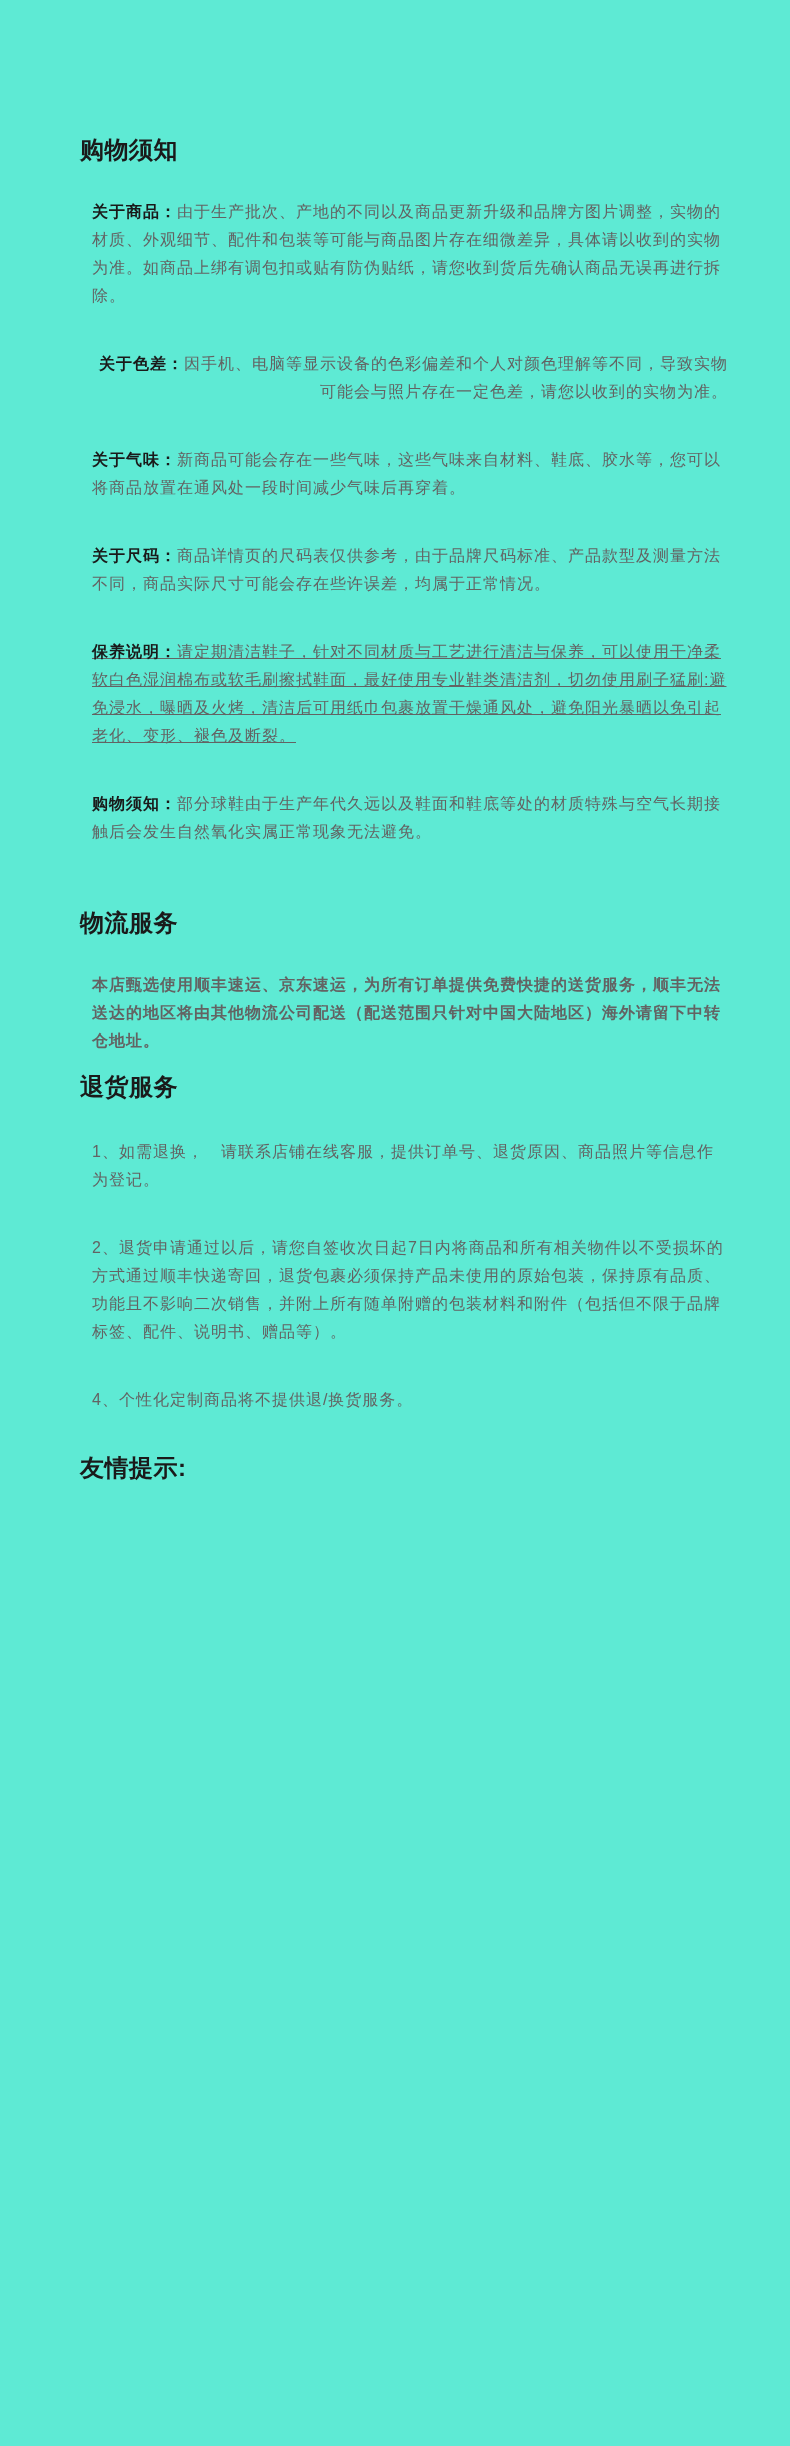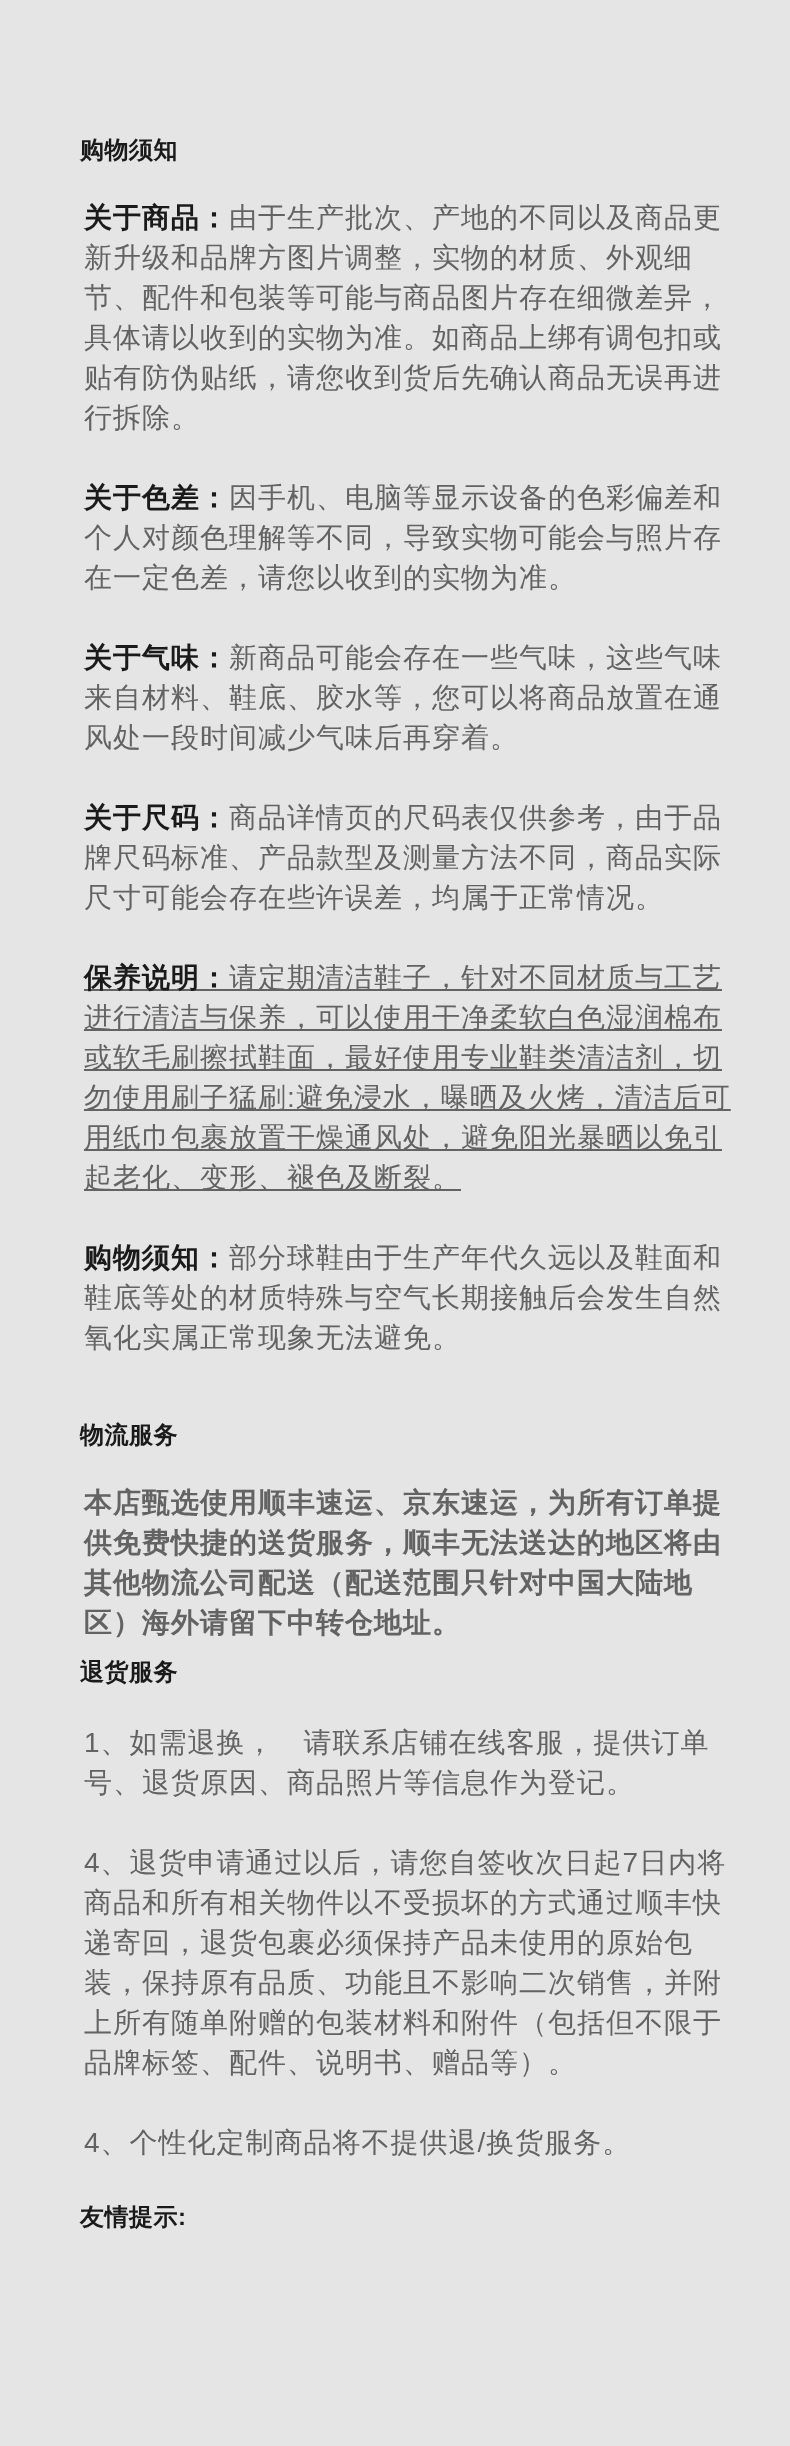--- a/index.html
+++ b/index.html
@@ -8,47 +8,47 @@
     height: 2446px;
     background: #ffffff;
     font-family: "Liberation Sans", sans-serif;
   }
   .page {
     box-sizing: border-box;
     width: 790px;
     height: 2446px;
     padding: 0 50px 0 80px;
     overflow: hidden;
-    background: #e5e5e5;
+    background: #5eead4;
   }
   .sec-title {
     font-size: 24px;
     font-weight: 700;
     color: #1a1a1a;
     line-height: 40px;
     letter-spacing: 0.5px;
     margin: 0;
   }
   .para {
-    font-size: 28px;
-    line-height: 40px;
+    font-size: 16px;
+    line-height: 28px;
     color: #636363;
     letter-spacing: 1px;
-    margin: 4px;
+    margin: 12px;
     word-break: break-all;
     text-align: left;
   }
   .lead {
     font-weight: 700;
     color: #1a1a1a;
   }
   
   [data-name="section-title-shopping-notice"] { margin-top: 130px; }
   [data-name="para-about-product"]            { margin-top: 28px; }
-  [data-name="para-about-color"]              { margin-top: 40px; }
+  [data-name="para-about-color"]              { margin-top: 40px; text-align: right; }
   [data-name="para-about-smell"]              { margin-top: 40px; }
   [data-name="para-about-size"]               { margin-top: 40px; }
   [data-name="para-care"]                     { margin-top: 40px; text-decoration: underline; }
   [data-name="para-oxidation"]                { margin-top: 40px; }
   [data-name="section-title-logistics"]       { margin-top: 57px; }
   [data-name="para-logistics"]                { margin-top: 28px; font-weight: bold; }
   [data-name="section-title-returns"]         { margin-top: 9px; }
   [data-name="para-returns-1"]                { margin-top: 31px; }
   [data-name="para-returns-2"]                { margin-top: 40px; }
   [data-name="para-returns-3"]                { margin-top: 40px; }
@@ -75,20 +75,20 @@
   <p class="para" data-name="para-oxidation"><span class="lead" data-name="para-oxidation-label">购物须知：</span><span data-name="para-oxidation-text">部分球鞋由于生产年代久远以及鞋面和鞋底等处的材质特殊与空气长期接触后会发生自然氧化实属正常现象无法避免。</span></p>
 
   <h2 class="sec-title" data-name="section-title-logistics">物流服务</h2>
 
   <p class="para" data-name="para-logistics">本店甄选使用顺丰速运、京东速运，为所有订单提供免费快捷的送货服务，顺丰无法送达的地区将由其他物流公司配送（配送范围只针对中国大陆地区）海外请留下中转仓地址。</p>
 
   <h2 class="sec-title" data-name="section-title-returns">退货服务</h2>
 
   <p class="para" data-name="para-returns-1">1、如需退换，　请联系店铺在线客服，提供订单号、退货原因、商品照片等信息作为登记。</p>
 
-  <p class="para" data-name="para-returns-2">4、退货申请通过以后，请您自签收次日起7日内将商品和所有相关物件以不受损坏的方式通过顺丰快递寄回，退货包裹必须保持产品未使用的原始包装，保持原有品质、功能且不影响二次销售，并附上所有随单附赠的包装材料和附件（包括但不限于品牌标签、配件、说明书、赠品等）。</p>
+  <p class="para" data-name="para-returns-2">2、退货申请通过以后，请您自签收次日起7日内将商品和所有相关物件以不受损坏的方式通过顺丰快递寄回，退货包裹必须保持产品未使用的原始包装，保持原有品质、功能且不影响二次销售，并附上所有随单附赠的包装材料和附件（包括但不限于品牌标签、配件、说明书、赠品等）。</p>
 
   <p class="para" data-name="para-returns-3">4、个性化定制商品将不提供退/换货服务。</p>
 
   <h2 class="sec-title" data-name="section-title-tips">友情提示:</h2>
 
 
 </div>
 
 </body></html>

